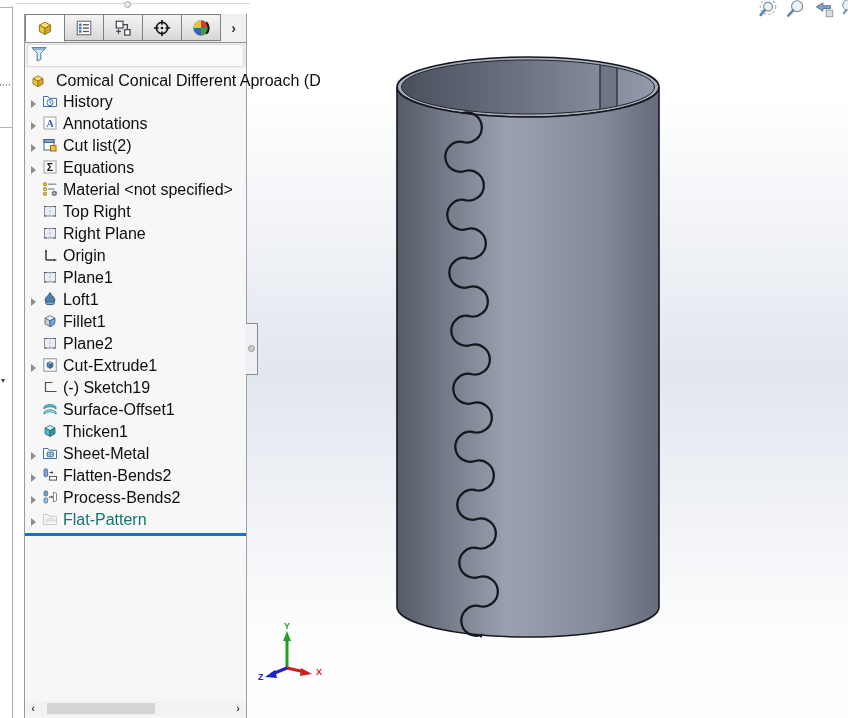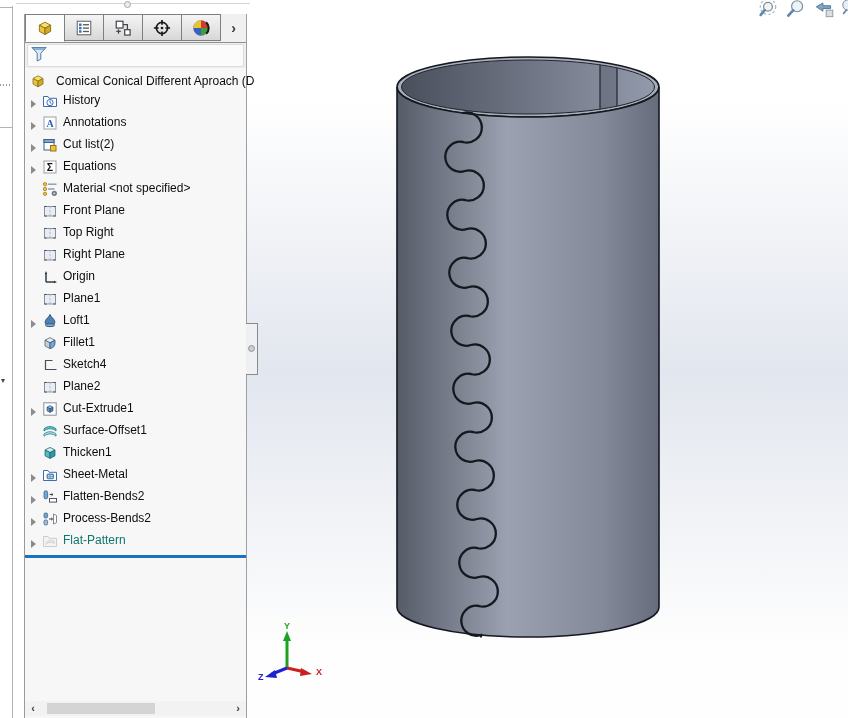--- a/index.html
+++ b/index.html
@@ -38,21 +38,21 @@
   .filter-field{flex:1;height:21px;background:#fbfbfb;border:1px solid #dcdcdc;border-radius:2px;
     display:flex;align-items:center;padding-left:2px;}
   .filter-field svg{width:18px;height:18px;}
   .root-row{height:25px;display:flex;align-items:center;padding-left:5px;}
   .root-row .ticon{margin-right:5px;}
   .row{height:22px;display:flex;}
   .arrow{width:17px;display:flex;align-items:center;justify-content:center;}
   .tri{width:0;height:0;border-left:5px solid #8c8c8c;border-top:4px solid transparent;border-bottom:4px solid transparent;}
   .ticon{width:16px;height:16px;flex:0 0 16px;}
   .ticon svg{width:16px;height:16px;display:block;}
-  .lbl{font-size:12px;color:#0d0d0d;margin-left:5px;white-space:nowrap;}
+  .lbl{font-size:16px;color:#0d0d0d;margin-left:5px;white-space:nowrap;}
   .row.grayed .lbl{color:#0f766e;}
   .row.grayed .ticon{filter:grayscale(1) opacity(.55);}
   .rollback-bar{height:3px;width:100%;}
   
   .hscrollbar{position:absolute;left:0;right:0;bottom:2px;height:15px;background:#f2f2f2;
     display:flex;align-items:center;}
   .sb-arrow{width:16px;text-align:center;font-size:11px;font-weight:bold;color:#3c3c3c;line-height:15px;}
   .sb-track{flex:1;height:15px;position:relative;}
   .sb-thumb{position:absolute;left:6px;top:2px;width:108px;height:11px;background:#d4d4d4;}
   
@@ -276,31 +276,20 @@
       </div>
       <div class="row">
         <span class="arrow"></span>
         <span class="ticon">
           <svg viewBox="0 0 16 16">
             <rect x="2.5" y="3.5" width="11" height="9.5" fill="rgba(170,190,215,0.18)" stroke="#7c8696" stroke-width="0.9"></rect>
             <path d="M2.5 3.5 h2 M13.5 3.5 h-2 M2.5 13 h2 M13.5 13 h-2" stroke="#3f4856"></path>
             <path d="M8 3.5 V13" stroke="#9aa4b2" stroke-dasharray="2 1.6" stroke-width="0.7"></path>
           </svg>
         </span>
-        <span class="lbl">Front Plane</span>
-      </div>
-      <div class="row">
-        <span class="arrow"></span>
-        <span class="ticon">
-          <svg viewBox="0 0 16 16">
-            <rect x="2.5" y="3.5" width="11" height="9.5" fill="rgba(170,190,215,0.18)" stroke="#7c8696" stroke-width="0.9"></rect>
-            <path d="M2.5 3.5 h2 M13.5 3.5 h-2 M2.5 13 h2 M13.5 13 h-2" stroke="#3f4856"></path>
-            <path d="M8 3.5 V13" stroke="#9aa4b2" stroke-dasharray="2 1.6" stroke-width="0.7"></path>
-          </svg>
-        </span>
         <span class="lbl">Top Right</span>
       </div>
       <div class="row">
         <span class="arrow"></span>
         <span class="ticon">
           <svg viewBox="0 0 16 16">
             <rect x="2.5" y="3.5" width="11" height="9.5" fill="rgba(170,190,215,0.18)" stroke="#7c8696" stroke-width="0.9"></rect>
             <path d="M2.5 3.5 h2 M13.5 3.5 h-2 M2.5 13 h2 M13.5 13 h-2" stroke="#3f4856"></path>
             <path d="M8 3.5 V13" stroke="#9aa4b2" stroke-dasharray="2 1.6" stroke-width="0.7"></path>
           </svg>
@@ -352,49 +341,49 @@
             <path d="M3 5.2 L8 7.8 V13.6 L3 11 Z" fill="#c7ced6" stroke="#5a6470" stroke-width="0.8"></path>
             <path d="M13 5.2 L8 7.8 V13.6 Q13 12.6 13 8 Z" fill="#6fa7d8" stroke="#33567a" stroke-width="0.8"></path>
           </svg>
         </span>
         <span class="lbl">Fillet1</span>
       </div>
       <div class="row">
         <span class="arrow"></span>
         <span class="ticon">
           <svg viewBox="0 0 16 16">
-            <path d="M10.5 3.5 H3.5 V12.5 H14.5" fill="none" stroke="#4a4f56" stroke-width="1.2"></path>
-          </svg>
-        </span>
-        <span class="lbl">Sketch4</span>
-      </div>
-      <div class="row">
-        <span class="arrow"></span>
-        <span class="ticon">
-          <svg viewBox="0 0 16 16">
             <rect x="2.5" y="3.5" width="11" height="9.5" fill="rgba(170,190,215,0.18)" stroke="#7c8696" stroke-width="0.9"></rect>
             <path d="M2.5 3.5 h2 M13.5 3.5 h-2 M2.5 13 h2 M13.5 13 h-2" stroke="#3f4856"></path>
             <path d="M8 3.5 V13" stroke="#9aa4b2" stroke-dasharray="2 1.6" stroke-width="0.7"></path>
           </svg>
         </span>
         <span class="lbl">Plane2</span>
       </div>
       <div class="row">
         <span class="arrow">
           <i class="tri"></i>
         </span>
         <span class="ticon">
           <svg viewBox="0 0 16 16">
             <rect x="1.8" y="1.8" width="12.4" height="12.4" fill="#fff" stroke="#8a9099"></rect>
             <path d="M5 6.2 L8 4.6 L11 6.2 L8 7.8 Z" fill="#9cc0e2" stroke="#33567a" stroke-width="0.7"></path>
             <path d="M5 6.2 L8 7.8 V11.4 L5 9.8 Z" fill="#5f97c9" stroke="#33567a" stroke-width="0.7"></path>
             <path d="M11 6.2 L8 7.8 V11.4 L11 9.8 Z" fill="#417bb0" stroke="#33567a" stroke-width="0.7"></path>
           </svg>
         </span>
         <span class="lbl">Cut-Extrude1</span>
+      </div>
+      <div class="row">
+        <span class="arrow"></span>
+        <span class="ticon">
+          <svg viewBox="0 0 16 16">
+            <path d="M10.5 3.5 H3.5 V12.5 H14.5" fill="none" stroke="#4a4f56" stroke-width="1.2"></path>
+          </svg>
+        </span>
+        <span class="lbl">(-) Sketch19</span>
       </div>
       <div class="row">
         <span class="arrow"></span>
         <span class="ticon">
           <svg viewBox="0 0 16 16">
             <path d="M2 5.8 C5 2.8 11 2.8 14 5.8 L14 8 C11 5 5 5 2 8 Z" fill="#5fc3cc" stroke="#1f7b84" stroke-width="0.8"></path>
             <path d="M2 11 C5 8 11 8 14 11 L14 13.2 C11 10.2 5 10.2 2 13.2 Z" fill="#aee3e8" stroke="#1f7b84" stroke-width="0.8"></path>
           </svg>
         </span>
         <span class="lbl">Surface-Offset1</span>

